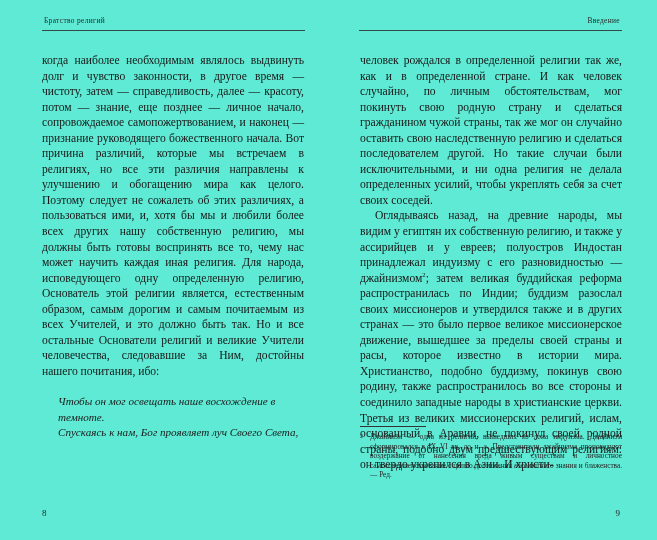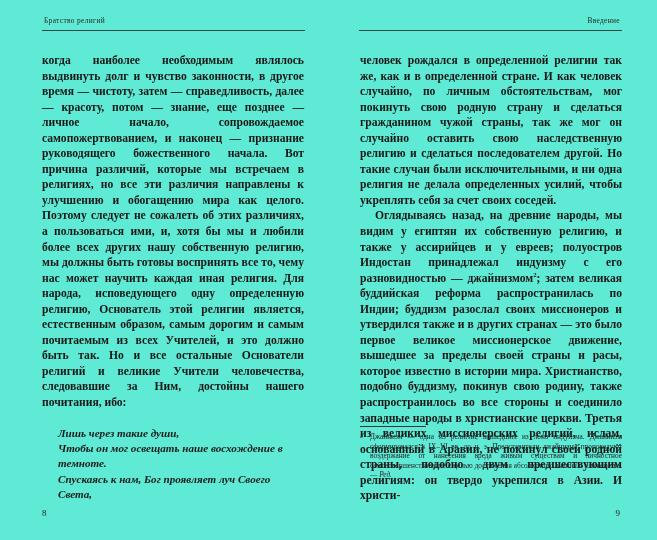--- a/index.html
+++ b/index.html
@@ -53,21 +53,20 @@
 
   
   .body {
     margin-top: 22px;
     font-size: 11.6px;
     line-height: 15.55px;
     text-align: justify;
     text-justify: inter-word;
     hyphens: manual;
     color: #171717;
-    font-weight: bold;
   }
   .body p {
     margin: 0;
     text-indent: 0;
   }
   .body p.indent { text-indent: 15px; }
 
   
   .verse {
     margin: 15px 0 0 0;
@@ -103,21 +102,21 @@
     display: flex;
     gap: 7px;
   }
   .footnote .fn-num {
     flex: 0 0 auto;
     font-size: 6px;
     line-height: 9.6px;
     color: #333;
   }
   .footnote .fn-text { flex: 1 1 auto; }
-  .fn-ed { font-style: italic; }
+  .fn-ed { }
 
   sup.fnref {
     font-size: 6.6px;
     vertical-align: super;
     line-height: 0;
   }
 
   
   .folio {
     position: absolute;
@@ -135,21 +134,20 @@
 
   <div class="page page-left">
 
     <div class="runhead runhead-left">Братство религий</div>
     <div class="rule"></div>
 
     <div class="body">
       <p>когда наиболее необходимым являлось выдвинуть долг и чувство законности, в другое время — чистоту, затем — справедливость, далее — красоту, потом — знание, еще позднее — личное начало, сопровождаемое самопожертвованием, и наконец — признание руководящего божественного начала. Вот причина различий, которые мы встречаем в религиях, но все эти различия направлены к улучшению и обогащению мира как целого. Поэтому следует не сожалеть об этих различиях, а пользоваться ими, и, хотя бы мы и любили более всех других нашу собственную религию, мы должны быть готовы воспринять все то, чему нас может научить каждая иная религия. Для народа, исповедующего одну определенную религию, Основатель этой религии является, естественным образом, самым дорогим и самым почитаемым из всех Учителей, и это должно быть так. Но и все остальные Основатели религий и великие Учители человечества, следовавшие за Ним, достойны нашего почитания, ибо:</p>
 
       <div class="verse">
-        <div>Лишь через такие души,</div>
         <div>Чтобы он мог освещать наше восхождение в темноте.</div>
         <div>Спускаясь к нам, Бог проявляет луч Своего Света,</div>
       </div>
 
     </div>
 
     <div class="folio folio-left">8</div>
   </div>
 
   <div class="page page-right">

